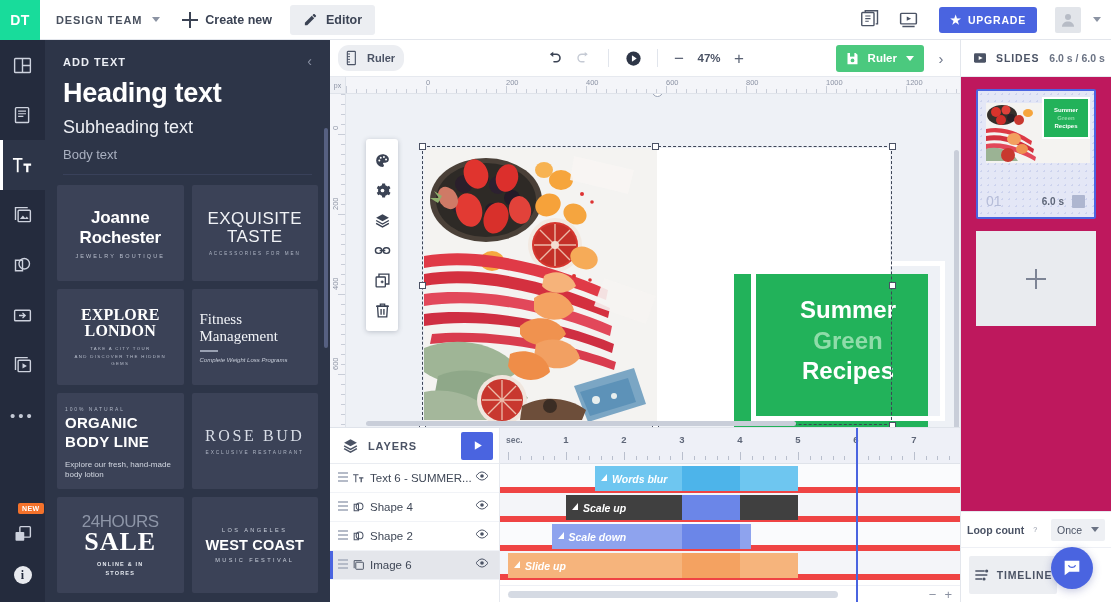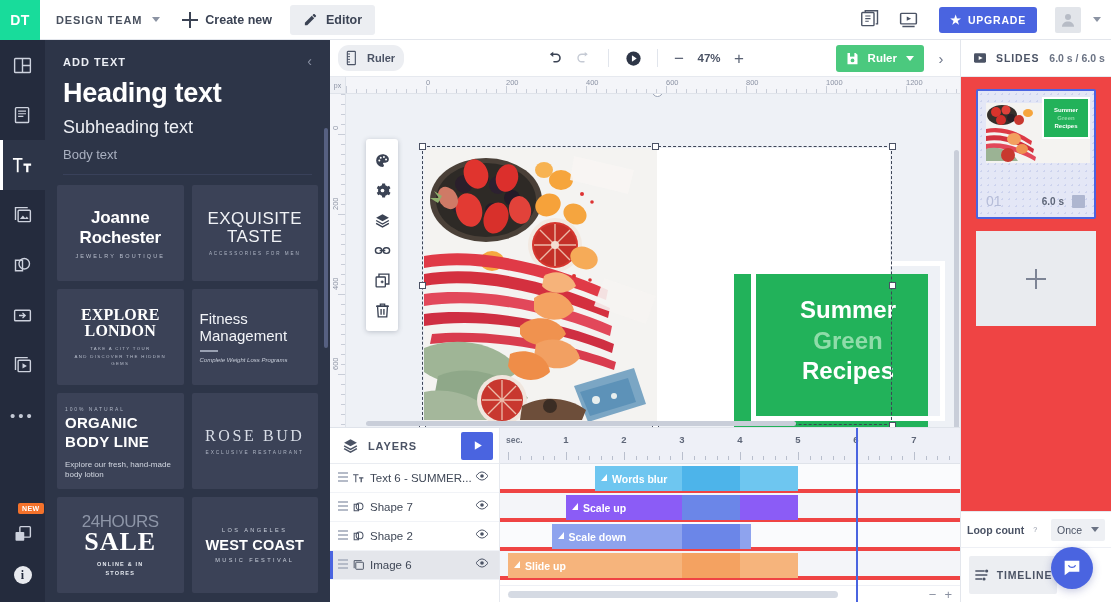--- a/index.html
+++ b/index.html
@@ -127,21 +127,21 @@
   .c-t1 { color:#fff; font-size:17px; font-weight:bold; letter-spacing:-.2px;}
   .c-t2 { color:#b9bfcd; font-size:5.5px; letter-spacing:2.1px; margin-top:5px; }
   .c-exq { color:#f0f2f6; font-size:17px; font-family:"Liberation Sans", sans-serif; font-weight:300; line-height:1.02; letter-spacing:.4px;}
   .c-exqsub { color:#aeb5c4; font-size:4.6px; letter-spacing:1.9px; margin-top:6px; }
   .c-explore {
     color:#fff; font-size:16px; font-weight:bold; line-height:1.02;
     font-family:"Liberation Serif", serif; letter-spacing:.2px;
   }
   .c-exploresub { color:#b9bfcd; font-size:4.4px; letter-spacing:1.3px; margin-top:6px; line-height:1.6;}
   .c-fit {
-    color:#f2f4f8; font-size:15px; line-height:1.08; font-family:Liberation Sans, sans-serif;
+    color:#f2f4f8; font-size:15px; line-height:1.08; font-family:Liberation Serif, serif;
     align-self:flex-start; text-align:left;
   }
   .fit-rule { width:18px; height:2px; background:#99a1b2; margin:6px 0 5px 0; align-self:flex-start;}
   .c-fitsub { color:#c6ccd8; font-size:6px; font-style:italic; align-self:flex-start; }
   .c-org-pre { color:#aeb5c4; font-size:5px; letter-spacing:1.9px; align-self:flex-start;}
   .c-org { color:#fff; font-size:15px; font-weight:bold; line-height:1.05; align-self:flex-start; text-align:left; margin-top:3px; letter-spacing:.3px;}
   .c-orgsub { color:#d3d8e2; font-size:8px; line-height:1.35; align-self:flex-start; text-align:left; margin-top:10px;}
   .c-rose { color:#d8dde7; font-size:16px; font-family:"Liberation Serif", serif; letter-spacing:2.6px; font-weight:300;}
   .c-rosesub { color:#aeb5c4; font-size:4.8px; letter-spacing:1.9px; margin-top:5px; }
   .c-24 { color:#8d95a7; font-size:17px; letter-spacing:-.5px; font-weight:300;}
@@ -280,40 +280,40 @@
   .grip i { display:block; height:1.5px; background:#b5bbc8; margin-bottom:2.5px; }
   .layer-ico { width:20px; display:flex; justify-content:center; color:#4b5365; }
   .layer-name { font-size:11.5px; color:#3f4756; margin-left:2px; white-space:nowrap; overflow:hidden;}
   .eye { margin-left:auto; margin-right:10px; cursor:pointer; }
 
   .tl-col { position:absolute; left:170px; top:0; right:0; height:175px; overflow:hidden;}
   .tl-ruler { height:36px; background:#eef0f7; border-bottom:1px solid #dfe3ea; position:relative;}
   .tl-num { position:absolute; top:6px; font-size:9.5px; font-weight:bold; color:#5e6678; transform:translateX(-50%);}
   .tl-tick { position:absolute; bottom:3px; width:1px; background:#b9bfcd;}
   .tl-playhead { position:absolute; top:0; width:2px; background:#4a64e0; height:175px; z-index:8;}
-  .tl-track { height:29px; border-bottom:4px solid #ef4444; position:relative; background:#fafbfd;}
+  .tl-track { height:29px; border-bottom:6px solid #ef4444; position:relative; background:#fafbfd;font-style:italic;}
   .tl-track.alt { background:#f4f5f9; }
   .tl-bar {
     position:absolute; top:2px; height:25px; display:flex; align-items:center;
     color:#fff; font-size:10.5px; font-weight:bold; cursor:pointer;
   }
   .tl-bar .seg { position:absolute; top:0; height:25px; }
   .tl-bar .lbl { position:relative; z-index:3; padding-left:6px; display:flex; align-items:center;}
   .anim-tri {
     width:0;height:0;border-left:6px solid transparent;border-bottom:7px solid #fff;
     margin-right:5px; transform:translateY(-1px);
   }
   .tl-hscroll-wrap { position:absolute; left:0; bottom:0; right:0; height:18px; background:#fff; border-top:1px solid #eef0f5; display:flex; align-items:center;}
   .tl-hscroll { height:7px; background:#d5dae3; border-radius:4px; margin-left:8px; width:330px;}
   .tl-zoom { margin-left:auto; display:flex; align-items:center; gap:8px; padding-right:8px; color:#8a91a1; font-size:13px;}
 
   
   .slides {
     position:absolute; right:0; top:40px; width:151px; height:562px;
-    background:#ef4444; border-left:1px solid #e3e6ec;
+    background:#be185d; border-left:1px solid #e3e6ec;
   }
   .slides-head {
     height:37px; display:flex; align-items:center; padding-left:11px;
     background:#fff; border-bottom:1px solid #e6e9ef;
   }
   .slides-title { font-size:10.5px; font-weight:bold; color:#4b5365; letter-spacing:.9px; margin-left:8px;}
   .slides-dur { margin-left:10px; font-size:10.5px; font-weight:bold; color:#6b7384;}
   .slide-thumb {
     margin:12px auto 0 auto; width:120px; height:130px; background:#e4e7f6;
     border:2px solid #4a64e0; border-radius:2px; position:relative; cursor:pointer;
@@ -902,21 +902,21 @@
             <i></i>
             <i></i>
             <i></i>
           </span>
         <span class="layer-ico">
           <svg width="13" height="13" viewBox="0 0 24 24">
             <circle cx="14" cy="10" r="6.3" fill="none" stroke="#4b5365" stroke-width="1.9"></circle>
             <path d="M4 6h8v12H4z" fill="none" stroke="#4b5365" stroke-width="1.9"></path>
           </svg>
         </span>
-        <span class="layer-name">Shape 7</span>
+        <span class="layer-name">Shape 4</span>
         <span class="eye">
           <svg width="14" height="14" viewBox="0 0 24 24">
             <path d="M12 5C6 5 2 12 2 12s4 7 10 7 10-7 10-7-4-7-10-7z" fill="none" stroke="#4b5365" stroke-width="1.7"></path>
             <circle cx="12" cy="12" r="3.1" fill="#4b5365"></circle>
           </svg>
         </span>
       </div>
 
       <div class="layer-row">
         <span class="grip">
@@ -1017,21 +1017,21 @@
           <div class="tl-track">
             <div class="tl-bar" style="left: 95px; width: 203px; background: rgb(110, 198, 240);">
               <div class="seg" style="background: rgb(77, 180, 234); left: 87px; width: 58px;"></div>
               <span class="lbl">
                 <span class="anim-tri"></span>
                 <span>Words blur</span>
               </span>
             </div>
           </div>
           <div class="tl-track alt">
-            <div class="tl-bar" style="left: 66px; width: 232px; background: #8b5cf6;">
+            <div class="tl-bar" style="left: 66px; width: 232px; background: #404040;">
               <div class="seg" style="background: rgb(107, 134, 232); left: 116px; width: 58px;"></div>
               <span class="lbl">
                 <span class="anim-tri"></span>
                 <span>Scale up</span>
               </span>
             </div>
           </div>
           <div class="tl-track">
             <div class="tl-bar" style="left: 51.5px; width: 199px; background: rgb(142, 163, 238);">
               <div class="seg" style="background: rgb(107, 134, 232); left: 130.5px; width: 58px;"></div>

